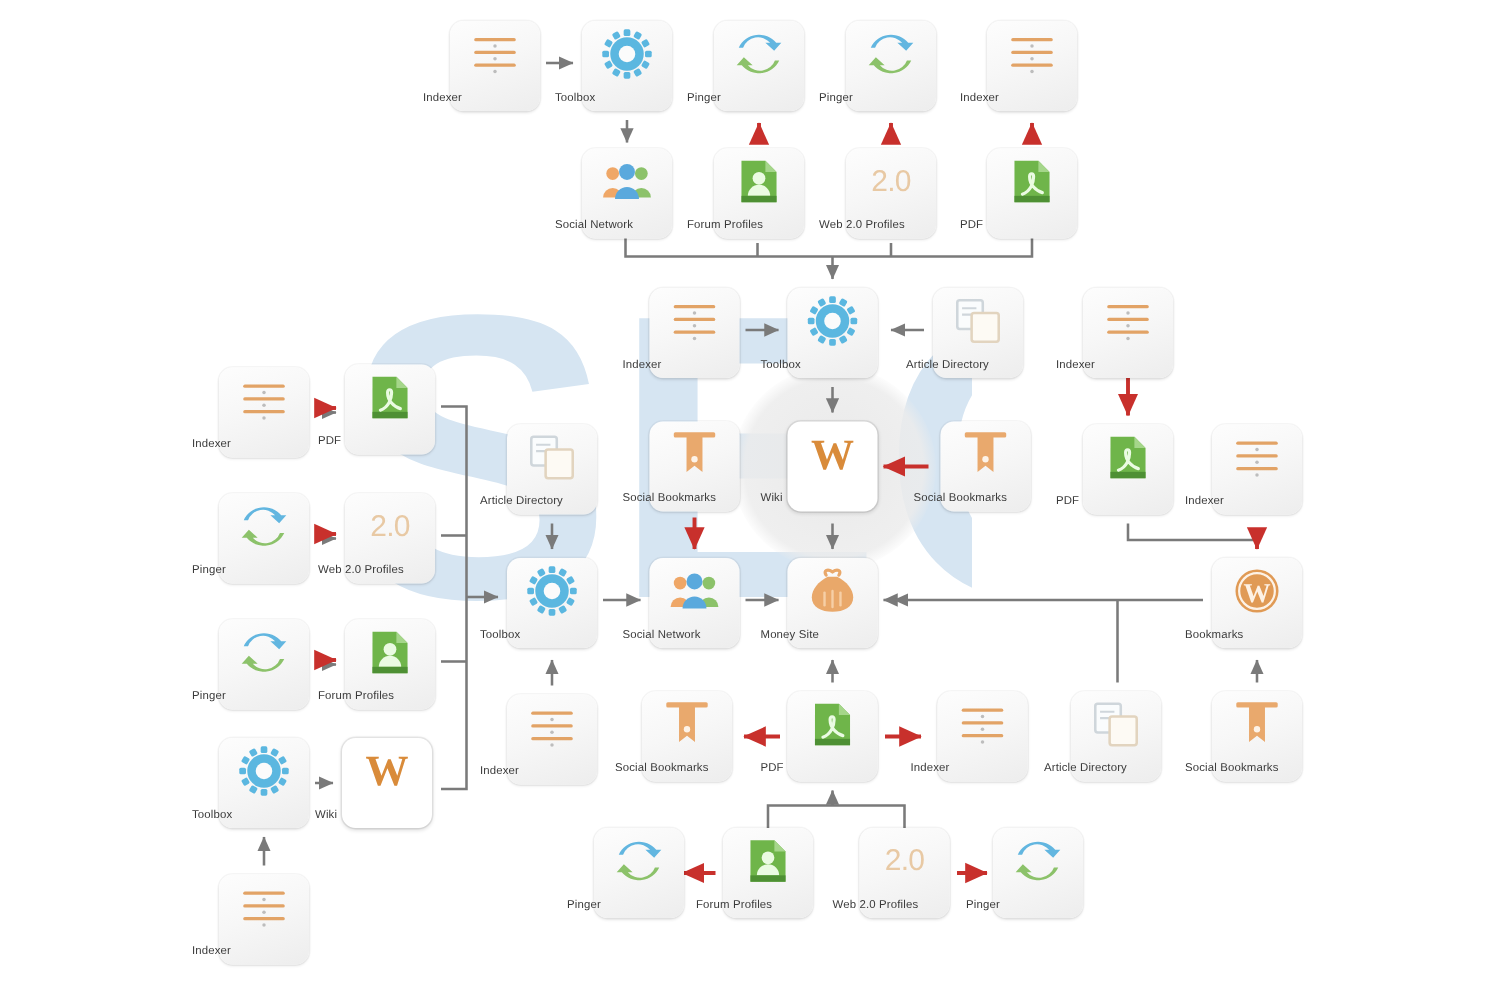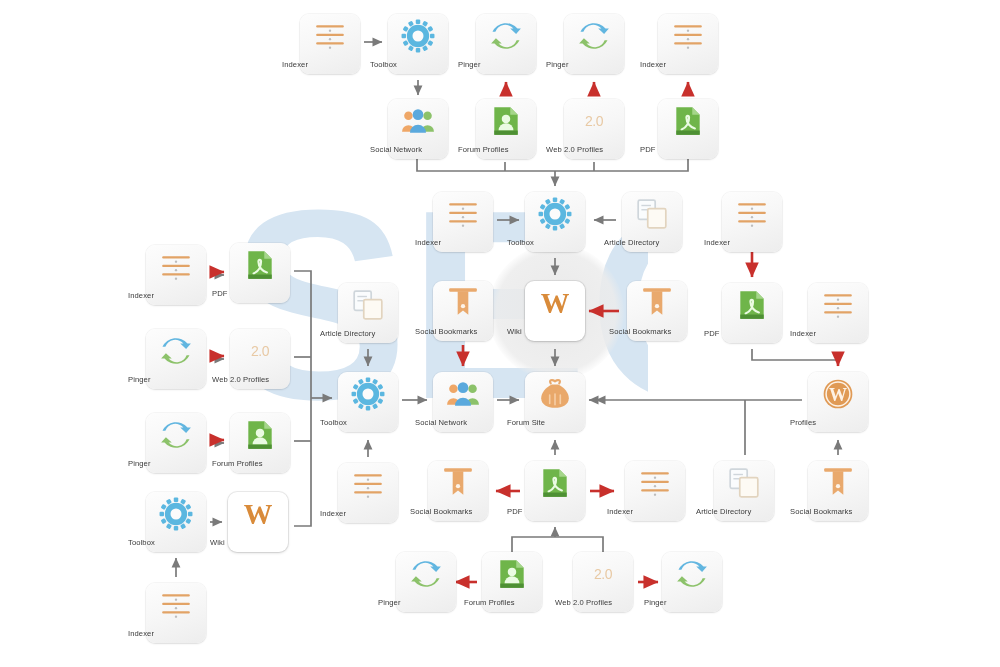--- a/index.html
+++ b/index.html
@@ -25,21 +25,21 @@
         box-shadow:0 1px 2px rgba(0,0,0,.10),0 0 0 1px rgba(0,0,0,.035);
         display:flex;flex-direction:column;align-items:center;justify-content:flex-start;}
   .node.white{background:#ffffff;box-shadow:0 1px 3px rgba(0,0,0,.16),0 0 0 1px rgba(0,0,0,.07);}
   .node .glyph{height:40px;width:60px;display:flex;align-items:center;justify-content:center;
                margin-top:2px;}
   .node .lbl{position:absolute;bottom:5px;left:-18px;right:-18px;text-align:left;
              font-size:7.6px;color:#3a3a3a;letter-spacing:.1px;line-height:8px;
              white-space:nowrap;}
 
   
-  .twozero{font-size:14px;color:#e8c9a4;font-family:"Liberation Sans",sans-serif;
+  .twozero{font-size:20px;color:#e8c9a4;font-family:"Liberation Sans",sans-serif;
            letter-spacing:-.5px;line-height:1;}
 </style>
 </head>
 <body>
 
 <div id="canvas">
 
   <svg id="watermark" viewBox="0 0 420 255" preserveAspectRatio="none">
     <text x="0" y="212" font-family="Liberation Sans, sans-serif" font-size="270" font-weight="bold" fill="#d6e5f2">SEO</text>
   </svg>
@@ -534,31 +534,31 @@
           <svg width="34" height="34" viewBox="0 0 32 32">
             <path d="M12 6 c-2-3 1-4 4-2 c3-2 6-1 4 2" stroke="#e9a86a" stroke-width="2" fill="none" stroke-linecap="round"></path>
             <path d="M13 7 h6 c6 3 10 8 10 13 c0 6-6 9-13 9 s-13-3-13-9 c0-5 4-10 10-13 z" fill="#e9a86a"></path>
             <g stroke="#f6cfa6" stroke-width="1.5" stroke-linecap="round">
               <line x1="11" y1="17" x2="11" y2="25"></line>
               <line x1="16" y1="16" x2="16" y2="26"></line>
               <line x1="21" y1="17" x2="21" y2="25"></line>
             </g>
           </svg>
         </div>
-        <div class="lbl">Forum Site</div>
+        <div class="lbl">Money Site</div>
       </div>
       <div class="node" style="left: 808px; top: 372px;">
         <div class="glyph">
           <svg width="34" height="34" viewBox="0 0 32 32">
             <circle cx="16" cy="16" r="13.5" fill="#e09a55"></circle>
             <circle cx="16" cy="16" r="11.2" fill="none" stroke="#fdf2e6" stroke-width="1.4"></circle>
             <text x="16" y="23" text-anchor="middle" font-family="Liberation Serif, serif" font-size="17" font-weight="bold" fill="#fdf2e6">W</text>
           </svg>
         </div>
-        <div class="lbl">Profiles</div>
+        <div class="lbl">Bookmarks</div>
       </div>
       <div class="node" style="left: 338px; top: 463px;">
         <div class="glyph">
           <svg width="34" height="34" viewBox="0 0 32 32">
             <g stroke="#e2a366" stroke-width="2.1" stroke-linecap="round">
               <line x1="4" y1="7" x2="28" y2="7"></line>
               <line x1="4" y1="15" x2="28" y2="15"></line>
               <line x1="4" y1="23" x2="28" y2="23"></line>
             </g>
             <g fill="#bdbdbd">

